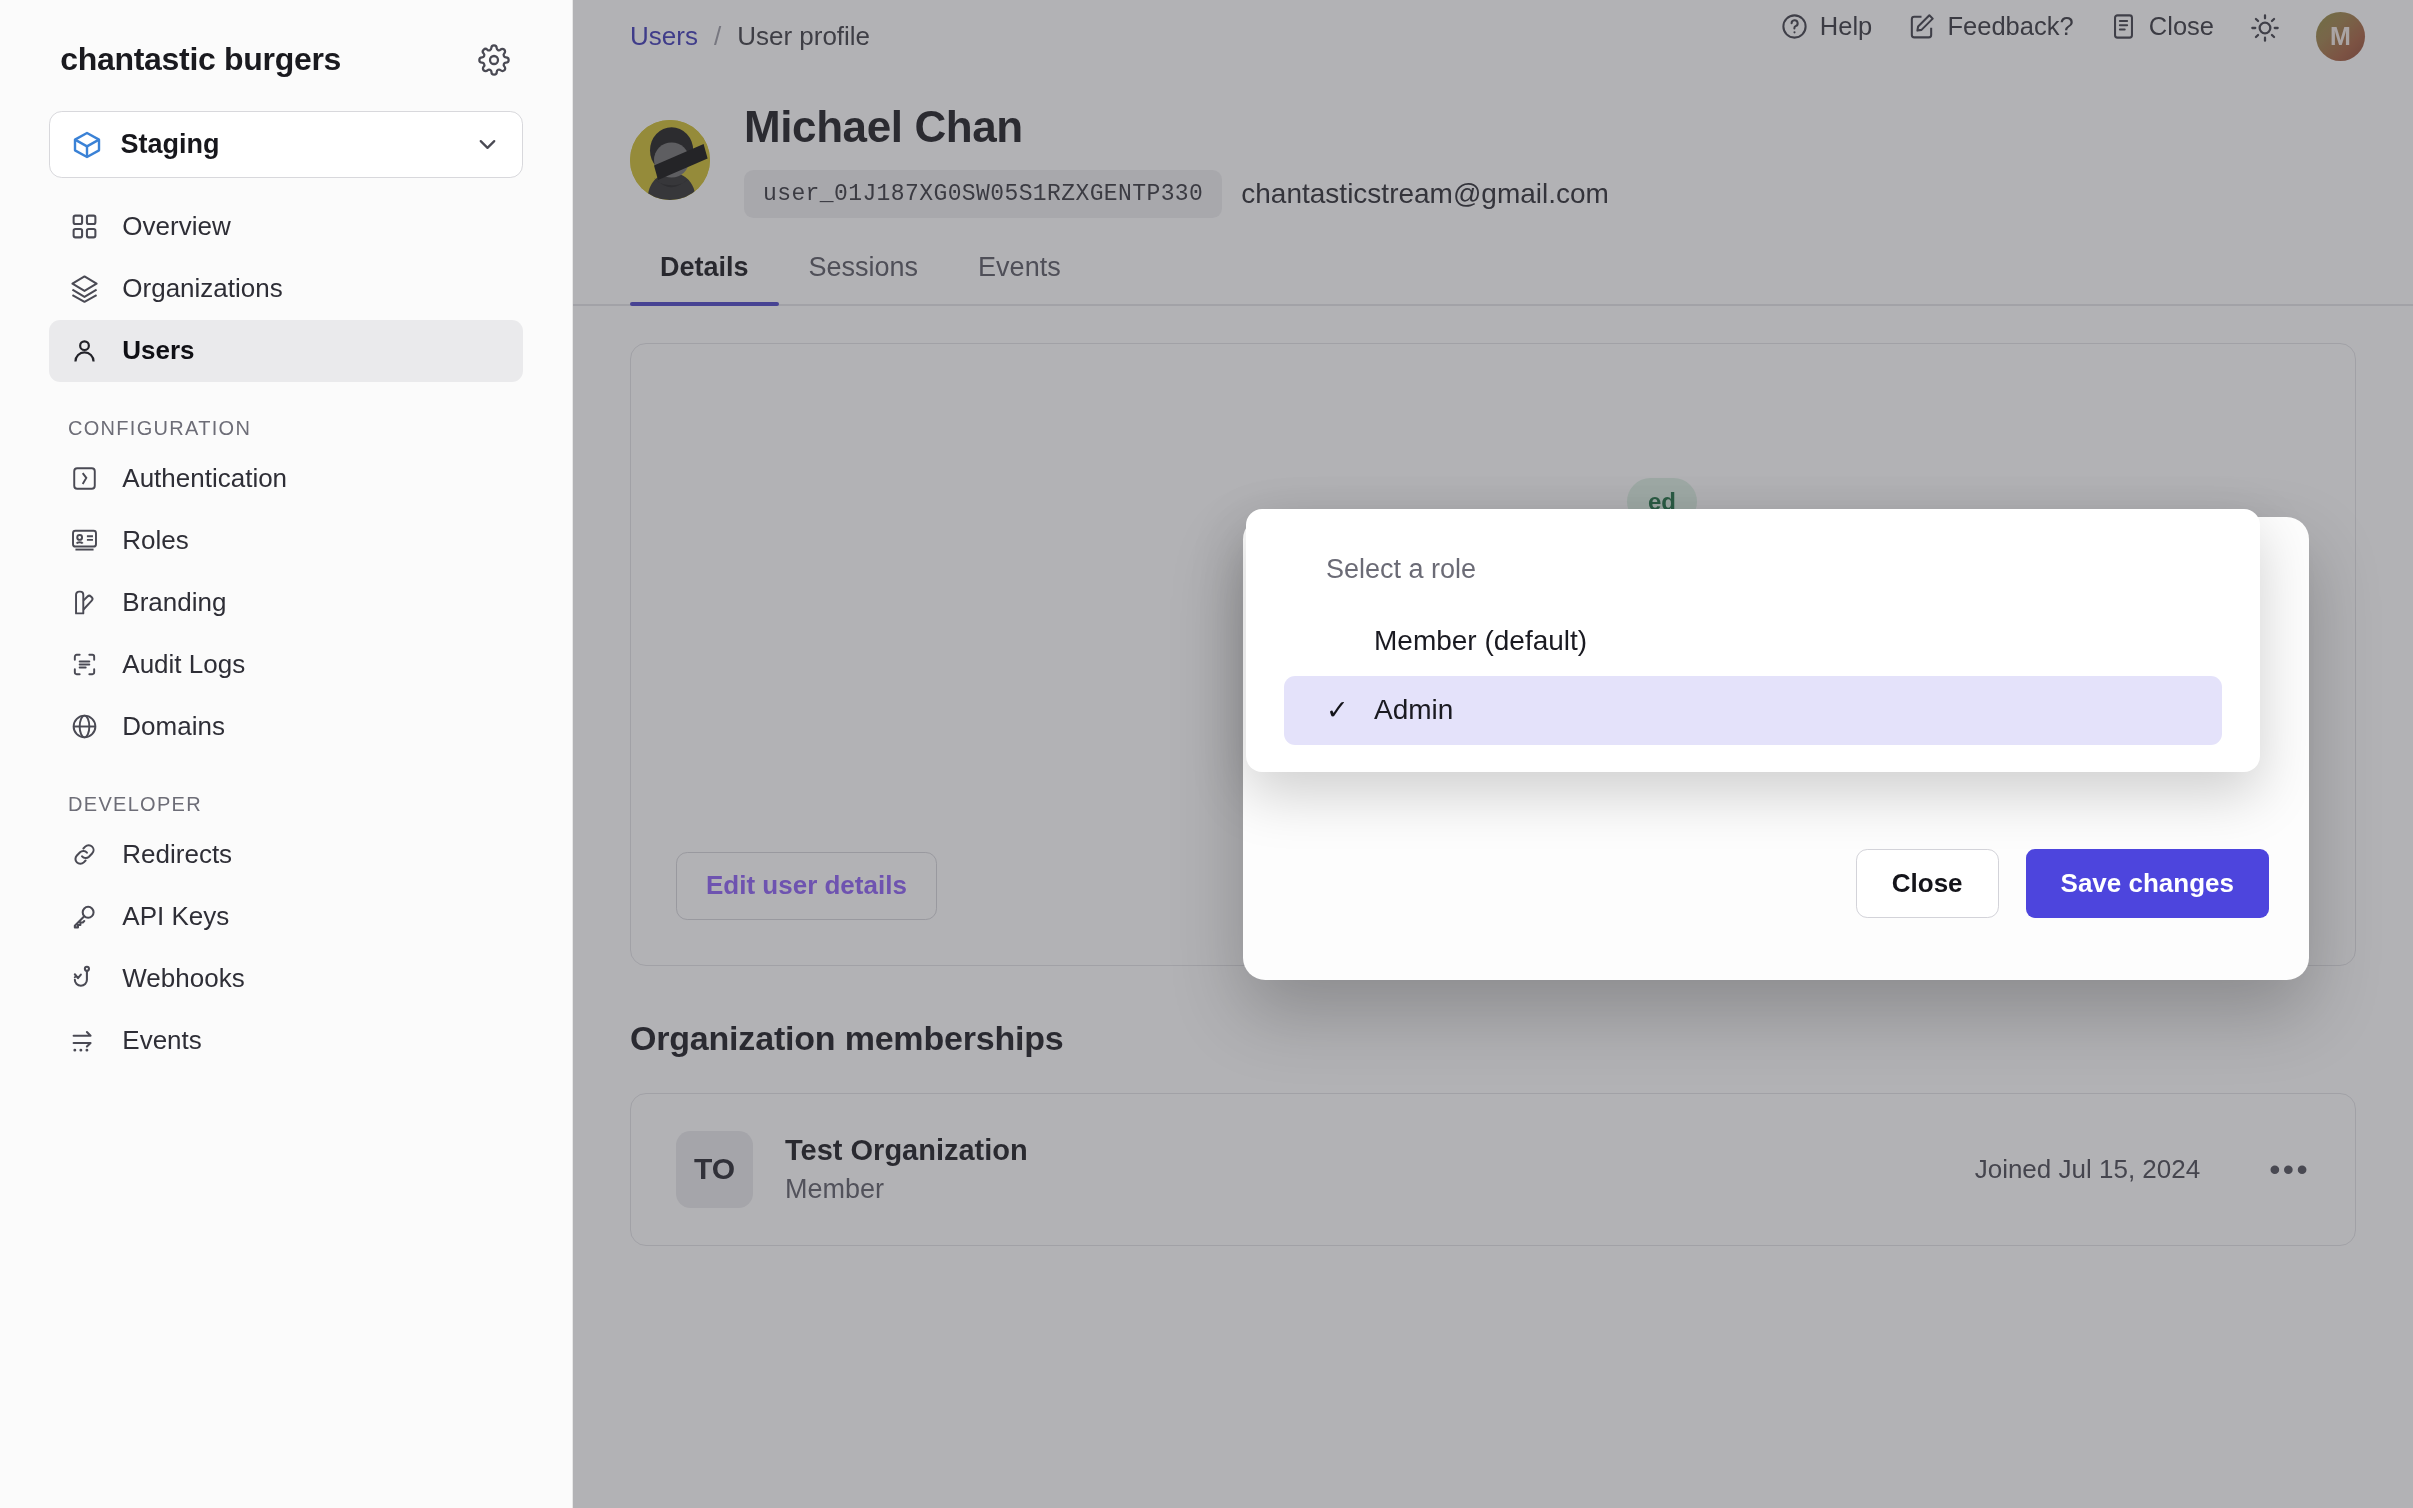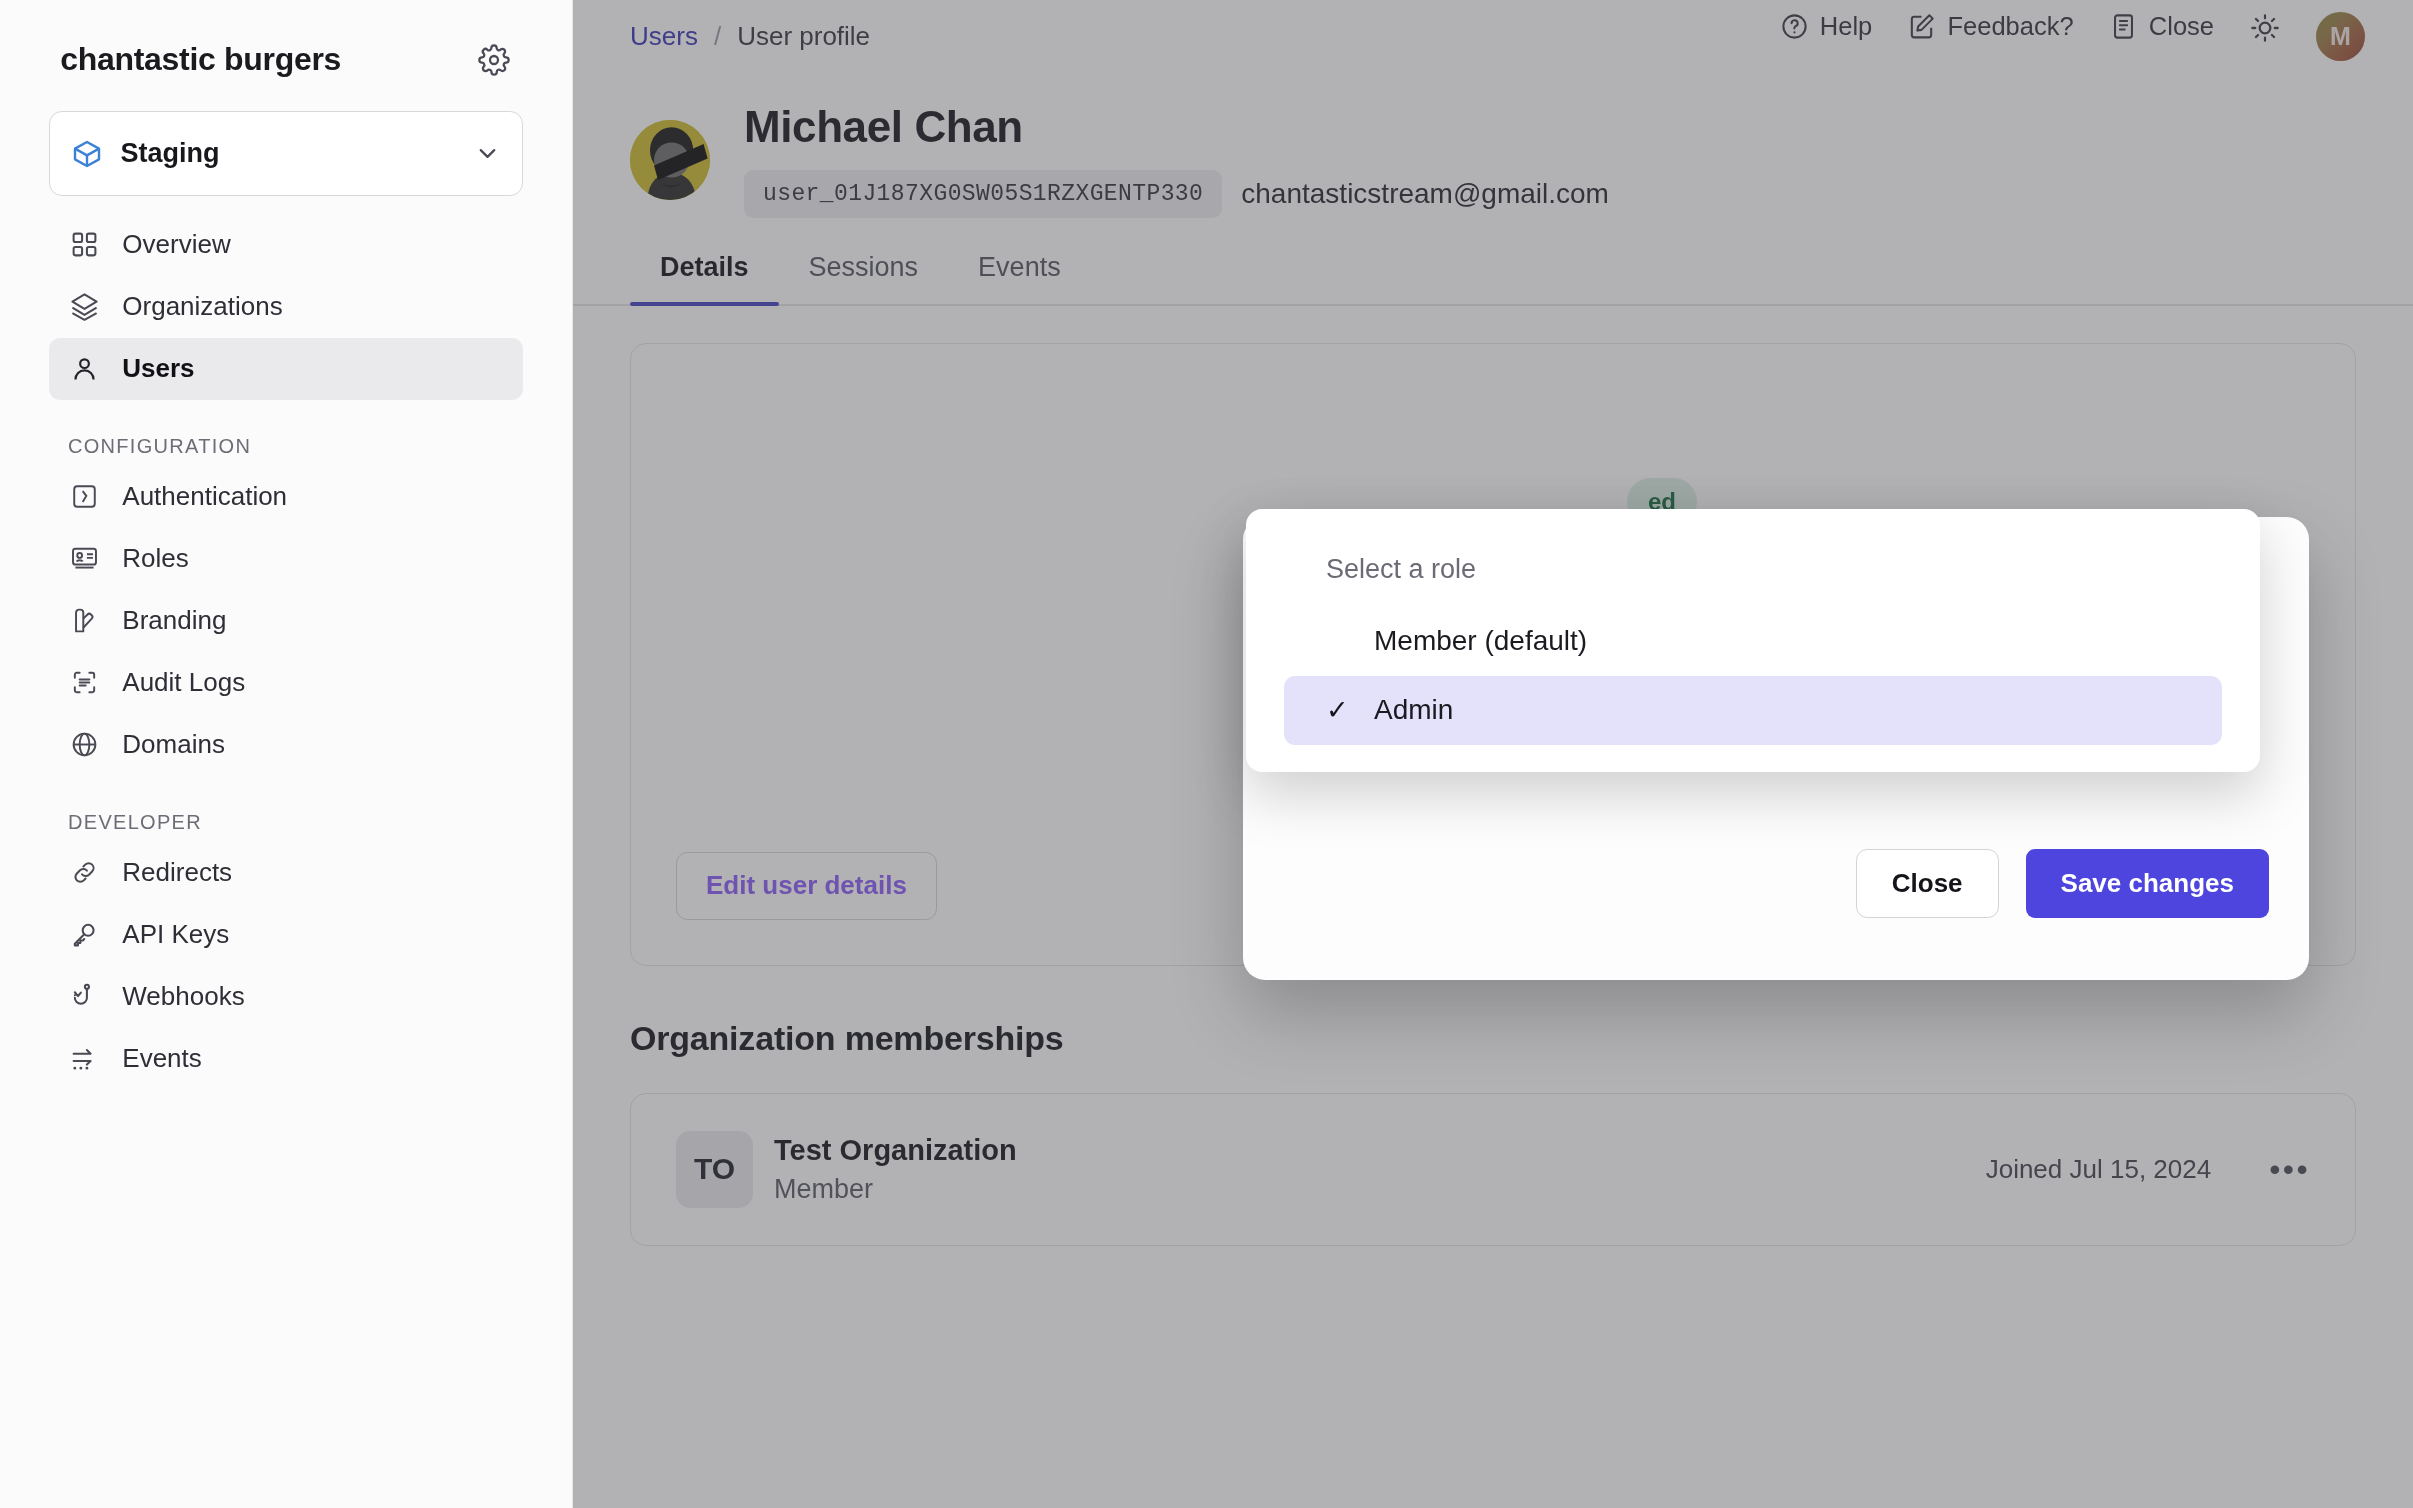--- a/index.html
+++ b/index.html
@@ -19,21 +19,21 @@
     padding: 37px 49px 0 49px;
     flex: 0 0 573px;
     position: relative;
   }
   .brand-row { display: flex; align-items: center; justify-content: space-between; padding: 0 6.4px 0 11.2px; }
   .brand-name { font-size: 32px; font-weight: 700; color: #1a1a1f; letter-spacing: -0.3px; }
   .gear-btn { width: 45px; height: 45px; display: flex; align-items: center; justify-content: center; cursor: pointer; }
 
   .env-select {
     margin-top: 29px;
-    height: 85px;
+    height: 67px;
     border: 1.6px solid #d8d8dc;
     border-radius: 12.8px;
     display: flex; align-items: center;
     padding: 0 21px 0 21px;
     gap: 17.6px;
     background: #ffffff;
     cursor: pointer;
   }
   .env-name { font-size: 27px; font-weight: 700; color: #17171c; flex: 1; }
 
@@ -121,21 +121,21 @@
     position: absolute; left: 45px; bottom: 45px;
     border: 1.6px solid #d5d5da; border-radius: 11.2px;
     background: #fff; padding: 17.6px 29px;
     font-size: 26px; font-weight: 700; color: #8b5cf6; cursor: pointer;
   }
 
   .section-title { font-size: 34px; font-weight: 700; color: #16161c; margin: 53px 57px 0 57px; letter-spacing: -0.2px; }
   .org-card {
     margin: 35px 57px 0 57px;
     border: 1.6px solid #e2e2e6; border-radius: 16px;
-    padding: 37px 45px; display: flex; align-items: center; gap: 21px;
+    padding: 37px 45px; display: flex; align-items: center; gap: 32px;
   }
   .org-logo {
     width: 77px; height: 77px; border-radius: 14.4px; background: #e9e9ec;
     display: flex; align-items: center; justify-content: center;
     font-size: 30px; font-weight: 700; color: #21212a; flex: 0 0 77px;
   }
   .org-name { font-size: 29px; font-weight: 700; color: #15151b; }
   .org-role { font-size: 27px; color: #5a5a65; margin-top: 6.4px; }
   .org-spacer { flex: 1; }
   .org-joined { font-size: 26px; color: #44444e; }

